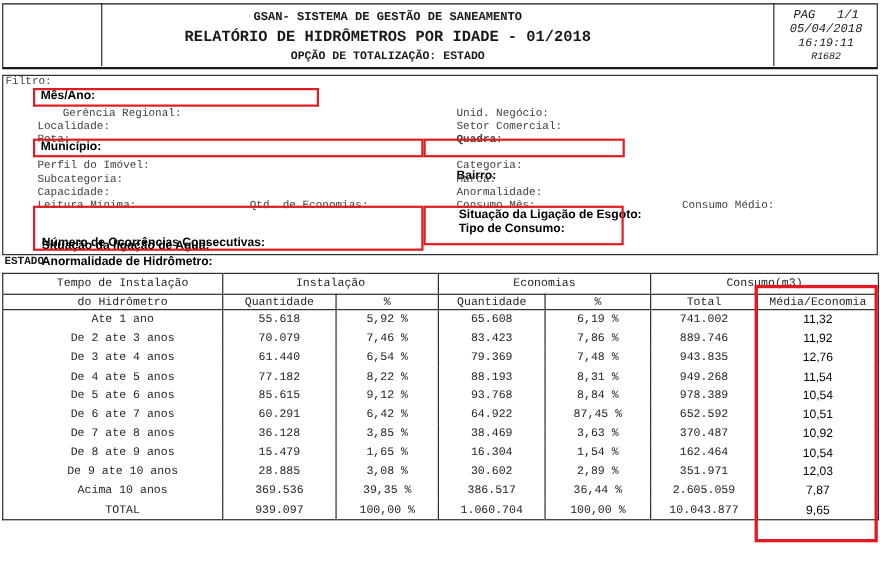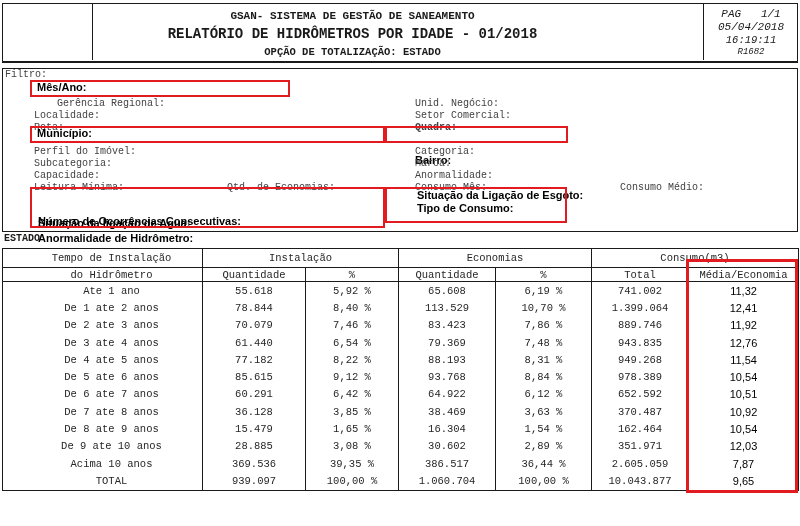--- a/index.html
+++ b/index.html
@@ -126,29 +126,20 @@
       <tr class="drow">
         <td class="lcol">Ate 1 ano</td>
         <td class="bl">55.618</td>
         <td class="bl">5,92 %</td>
         <td class="bl">65.608</td>
         <td class="bl">6,19 %</td>
         <td class="bl">741.002</td>
         <td class="bl media-val">11,32</td>
       </tr>
 
-      <tr class="drow">
-        <td class="lcol">De 1 ate 2 anos</td>
-        <td class="bl">78.844</td>
-        <td class="bl">8,40 %</td>
-        <td class="bl">113.529</td>
-        <td class="bl">10,70 %</td>
-        <td class="bl">1.399.064</td>
-        <td class="bl media-val">12,41</td>
-      </tr>
 
       <tr class="drow">
         <td class="lcol">De 2 ate 3 anos</td>
         <td class="bl">70.079</td>
         <td class="bl">7,46 %</td>
         <td class="bl">83.423</td>
         <td class="bl">7,86 %</td>
         <td class="bl">889.746</td>
         <td class="bl media-val">11,92</td>
       </tr>
@@ -181,21 +172,21 @@
         <td class="bl">8,84 %</td>
         <td class="bl">978.389</td>
         <td class="bl media-val">10,54</td>
       </tr>
 
       <tr class="drow">
         <td class="lcol">De 6 ate 7 anos</td>
         <td class="bl">60.291</td>
         <td class="bl">6,42 %</td>
         <td class="bl">64.922</td>
-        <td class="bl">6,12 %</td>
+        <td class="bl">87,45 %</td>
         <td class="bl">652.592</td>
         <td class="bl media-val">10,51</td>
       </tr>
 
       <tr class="drow">
         <td class="lcol">De 7 ate 8 anos</td>
         <td class="bl">36.128</td>
         <td class="bl">3,85 %</td>
         <td class="bl">38.469</td>
         <td class="bl">3,63 %</td>

